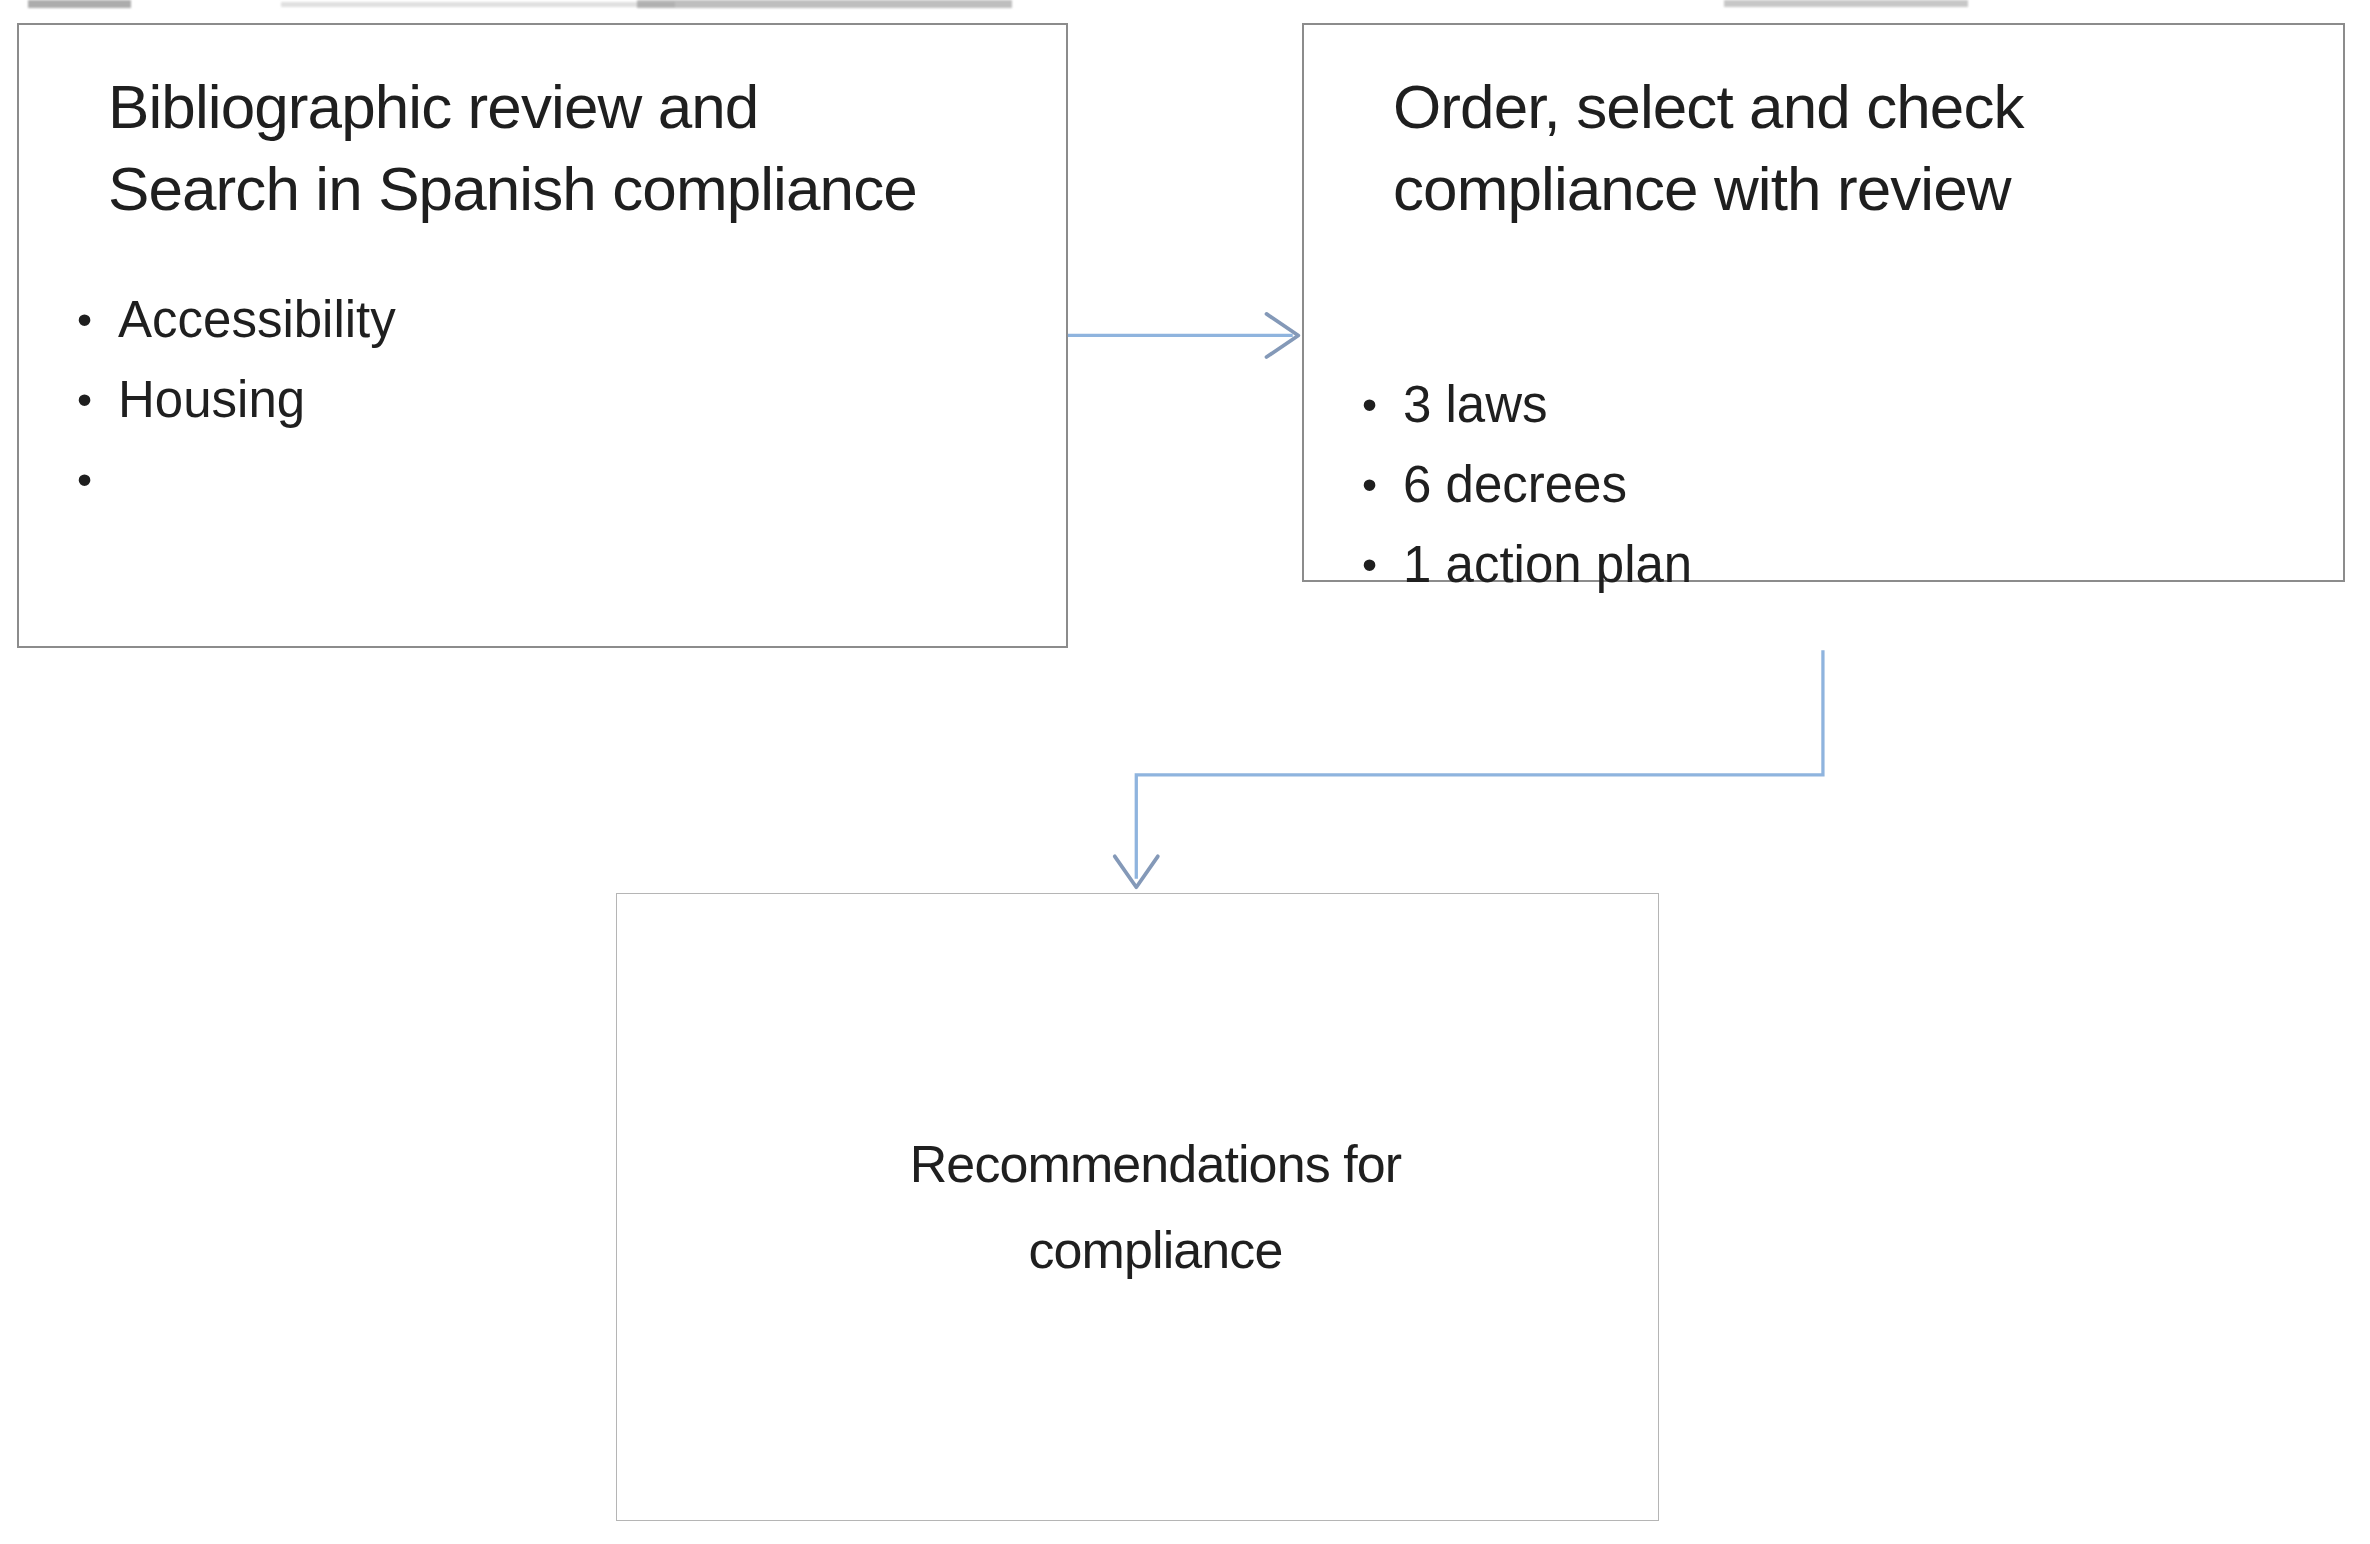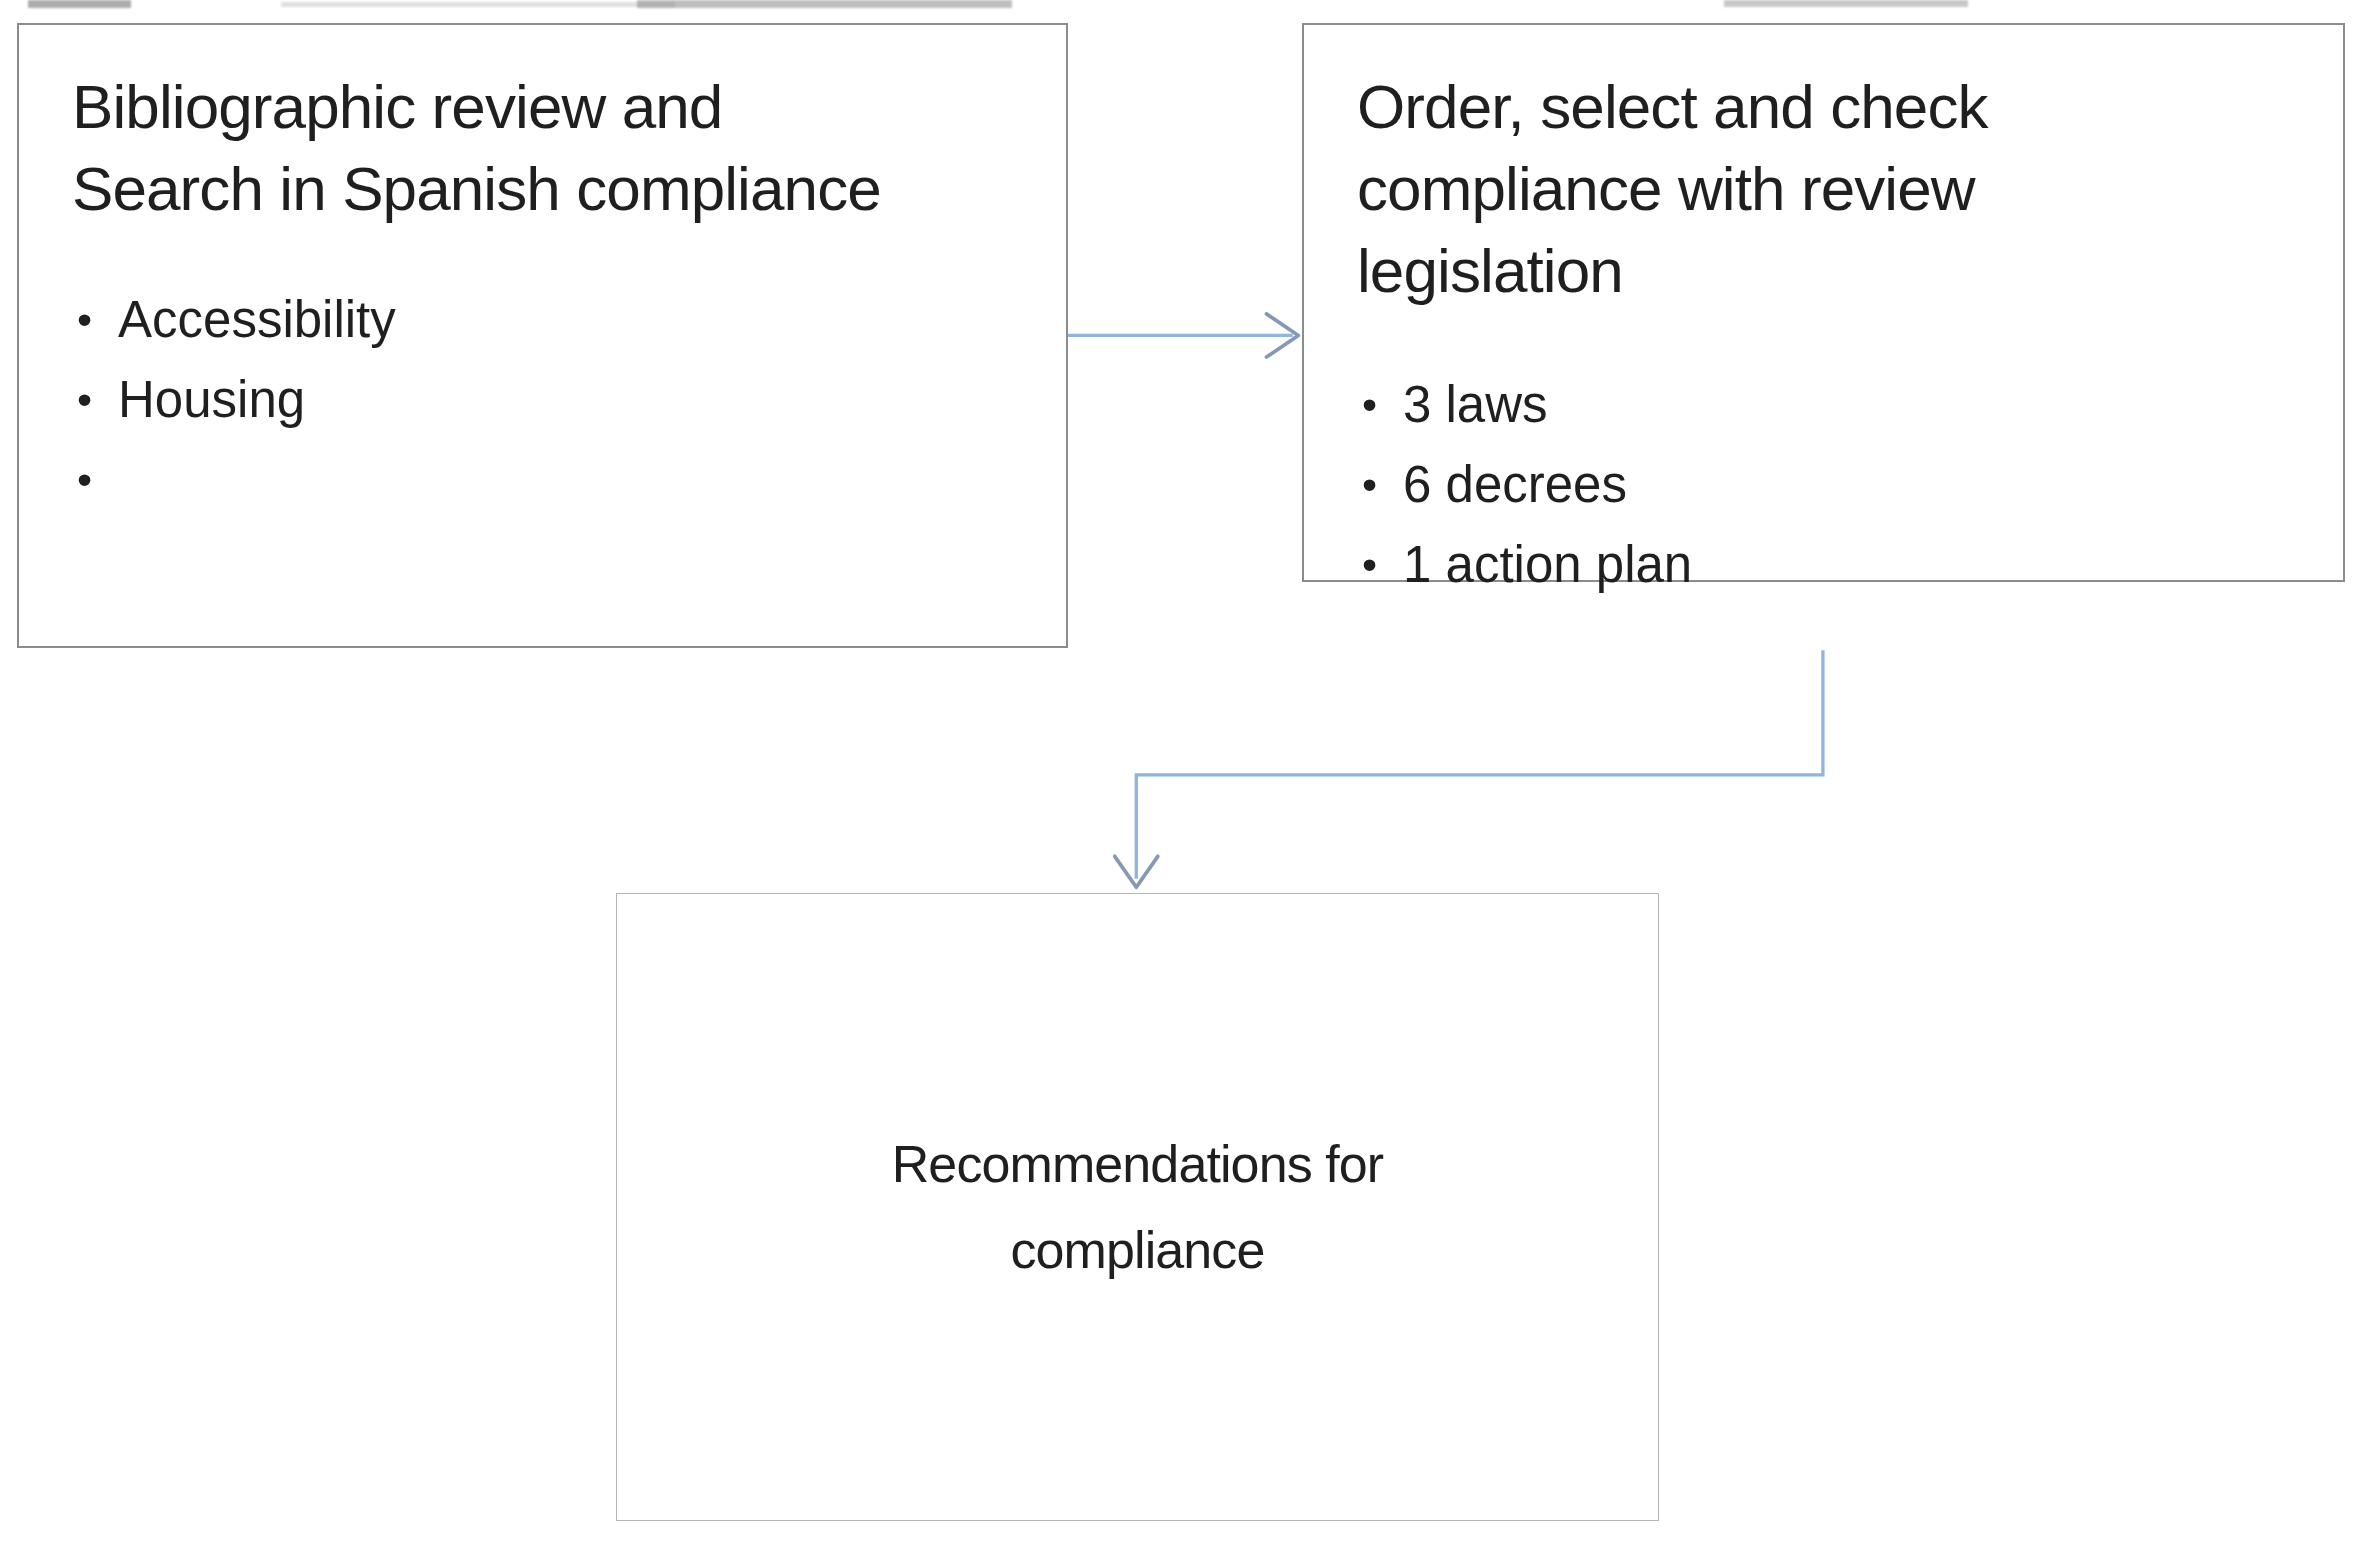--- a/index.html
+++ b/index.html
@@ -6,21 +6,21 @@
     --c-bg:#ffffff;
     --c-border:#8c8c8c;
     --c-border-light:#b5b5b5;
     --c-text:#1f1f1f;
   }
   html,body{margin:0;padding:0;background:var(--c-bg);}
   body{width:2370px;height:1544px;overflow:hidden;
        font-family:"Liberation Sans", sans-serif;color:var(--c-text);}
   .canvas{position:relative;width:2370px;height:1544px;background:var(--c-bg);}
 
-  .node{position:absolute;background:#ffffff;box-sizing:border-box;}
+  .node{position:absolute;background:#ffffff;box-sizing:border-box;padding-left:36px;}
   .node.heavy{border:2.8px solid var(--c-border);}
   .node.light{border:1.9px solid var(--c-border-light);}
 
   .box1{left:17px;top:23.4px;width:1051px;height:625px;}
   .box2{left:1302px;top:23.4px;width:1043px;height:559px;}
   .box3{left:616px;top:893px;width:1043px;height:628px;
         display:flex;flex-direction:column;justify-content:center;align-items:center;text-align:center;}
 
   .node-title{padding:41px 34px 0 53px;font-size:62px;line-height:82px;
               letter-spacing:-0.9px;white-space:nowrap;}
@@ -65,21 +65,20 @@
       <li>
         <span class="dot">•</span>
       </li>
     </ul>
   </div>
 
   <div class="node heavy box2">
     <div class="node-title">
       <div>Order, select and check</div>
       <div>compliance with review</div>
-      <div>legislation</div>
     </div>
     <ul class="bullets">
       <li>
         <span class="dot">•</span>
         <span>3 laws</span>
       </li>
       <li>
         <span class="dot">•</span>
         <span>6 decrees</span>
       </li>

